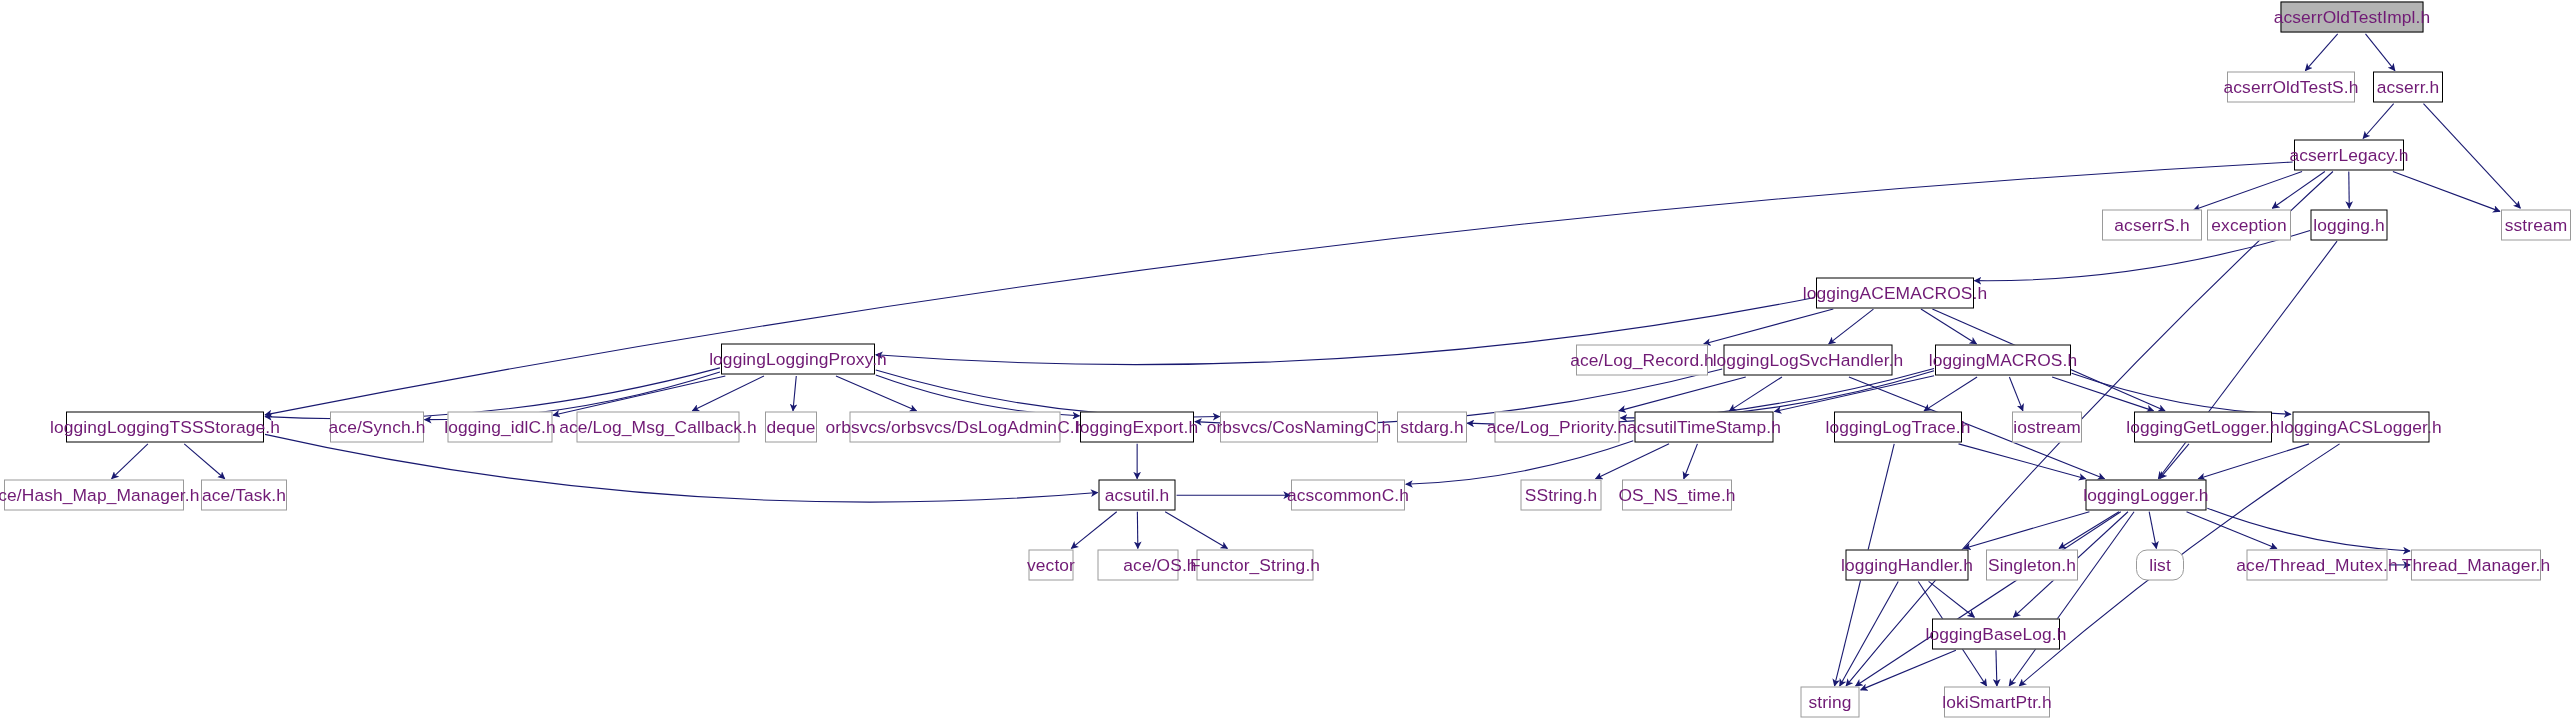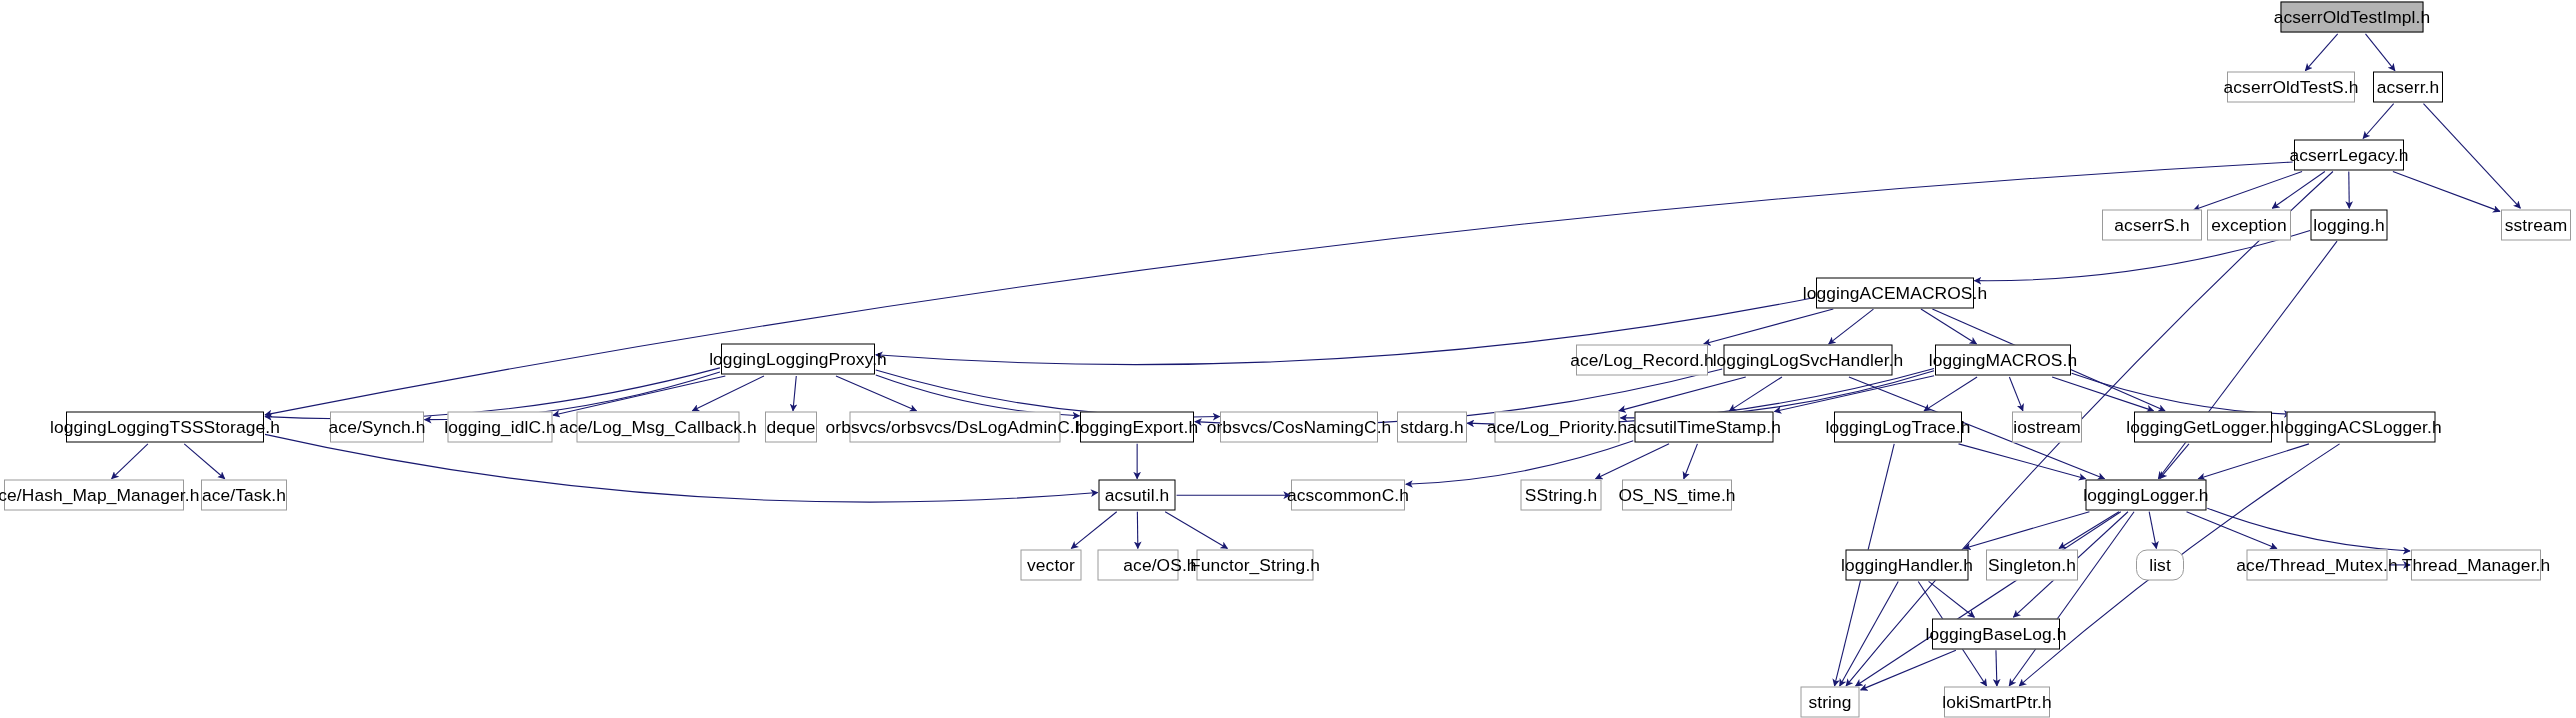--- a/index.html
+++ b/index.html
@@ -26,21 +26,21 @@
   .node {
     position: absolute;
     box-sizing: border-box;
     display: flex;
     align-items: center;
     justify-content: center;
     height: 31px;
     font-size: 17.4px;
     line-height: 1;
     white-space: nowrap;
-    color: #000000;
+    color: #701a75;
     background: #ffffff;
     border: 0.9px solid #9a9a9a;
     transform: translate(-50%, -50%);
     letter-spacing: 0.1px;
     text-align: center;
   }
   .node.strong {
     border: 1.8px solid #000000;
   }
   .node.root {
@@ -146,29 +146,29 @@
       <div class="node " style="left: 791px; top: 427px; width: 52px;">deque</div>
       <div class="node " style="left: 955px; top: 427px; width: 211px;">orbsvcs/orbsvcs/DsLogAdminC.h</div>
       <div class="node strong" style="left: 1137px; top: 427px; width: 114px;">loggingExport.h</div>
       <div class="node " style="left: 1299px; top: 427px; width: 158px;">orbsvcs/CosNamingC.h</div>
       <div class="node " style="left: 1432px; top: 427px; width: 70px;">stdarg.h</div>
       <div class="node " style="left: 1557px; top: 427px; width: 125px;">ace/Log_Priority.h</div>
       <div class="node strong" style="left: 1704px; top: 427px; width: 139px;">acsutilTimeStamp.h</div>
       <div class="node strong" style="left: 1898px; top: 427px; width: 128px;">loggingLogTrace.h</div>
       <div class="node " style="left: 2029px; top: 427px; width: 70px; margin-left: 18px;">iostream</div>
       <div class="node strong" style="left: 2203px; top: 427px; width: 138px;">loggingGetLogger.h</div>
-      <div class="node strong" style="left: 2361px; top: 427px; width: 149px;">loggingACSLogger.h</div>
+      <div class="node strong" style="left: 2361px; top: 427px; width: 137px;">loggingACSLogger.h</div>
       <div class="node " style="left: 94px; top: 495px; width: 180px;">ace/Hash_Map_Manager.h</div>
       <div class="node " style="left: 244px; top: 495px; width: 86px;">ace/Task.h</div>
       <div class="node strong" style="left: 1137px; top: 495px; width: 77px;">acsutil.h</div>
       <div class="node " style="left: 1348px; top: 495px; width: 114px;">acscommonC.h</div>
       <div class="node " style="left: 1561px; top: 495px; width: 81px;">SString.h</div>
       <div class="node " style="left: 1677px; top: 495px; width: 110px;">OS_NS_time.h</div>
       <div class="node strong" style="left: 2146px; top: 495px; width: 121px;">loggingLogger.h</div>
-      <div class="node " style="left: 1051px; top: 565px; width: 61px;">vector</div>
+      <div class="node " style="left: 1051px; top: 565px; width: 45px;">vector</div>
       <div class="node " style="left: 1138px; top: 565px; width: 81px; padding-left: 44px;">ace/OS.h</div>
       <div class="node " style="left: 1255px; top: 565px; width: 117px;">Functor_String.h</div>
       <div class="node strong" style="left: 1907px; top: 565px; width: 123px;">loggingHandler.h</div>
       <div class="node " style="left: 2032px; top: 565px; width: 92px;">Singleton.h</div>
       <div class="node " style="left: 2160px; top: 565px; width: 48px; border-radius: 11px;">list</div>
       <div class="node " style="left: 2317px; top: 565px; width: 141px;">ace/Thread_Mutex.h</div>
       <div class="node " style="left: 2476px; top: 565px; width: 130px;">Thread_Manager.h</div>
       <div class="node strong" style="left: 1996px; top: 634px; width: 128px;">loggingBaseLog.h</div>
       <div class="node " style="left: 1830px; top: 702px; width: 59px;">string</div>
       <div class="node " style="left: 1997px; top: 702px; width: 106px;">lokiSmartPtr.h</div>

